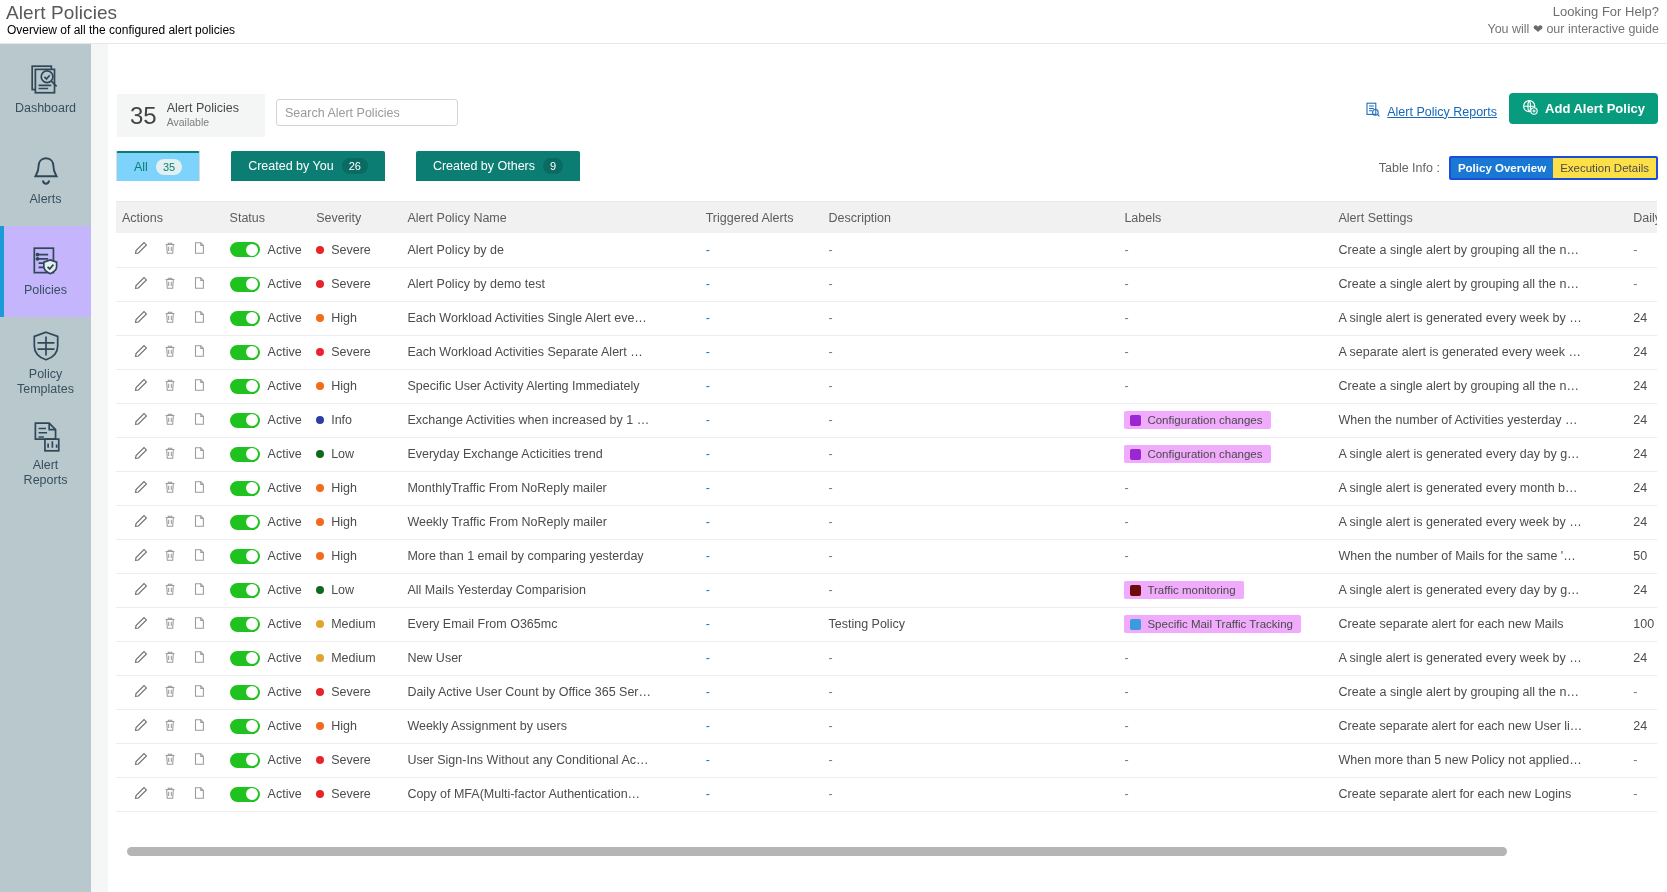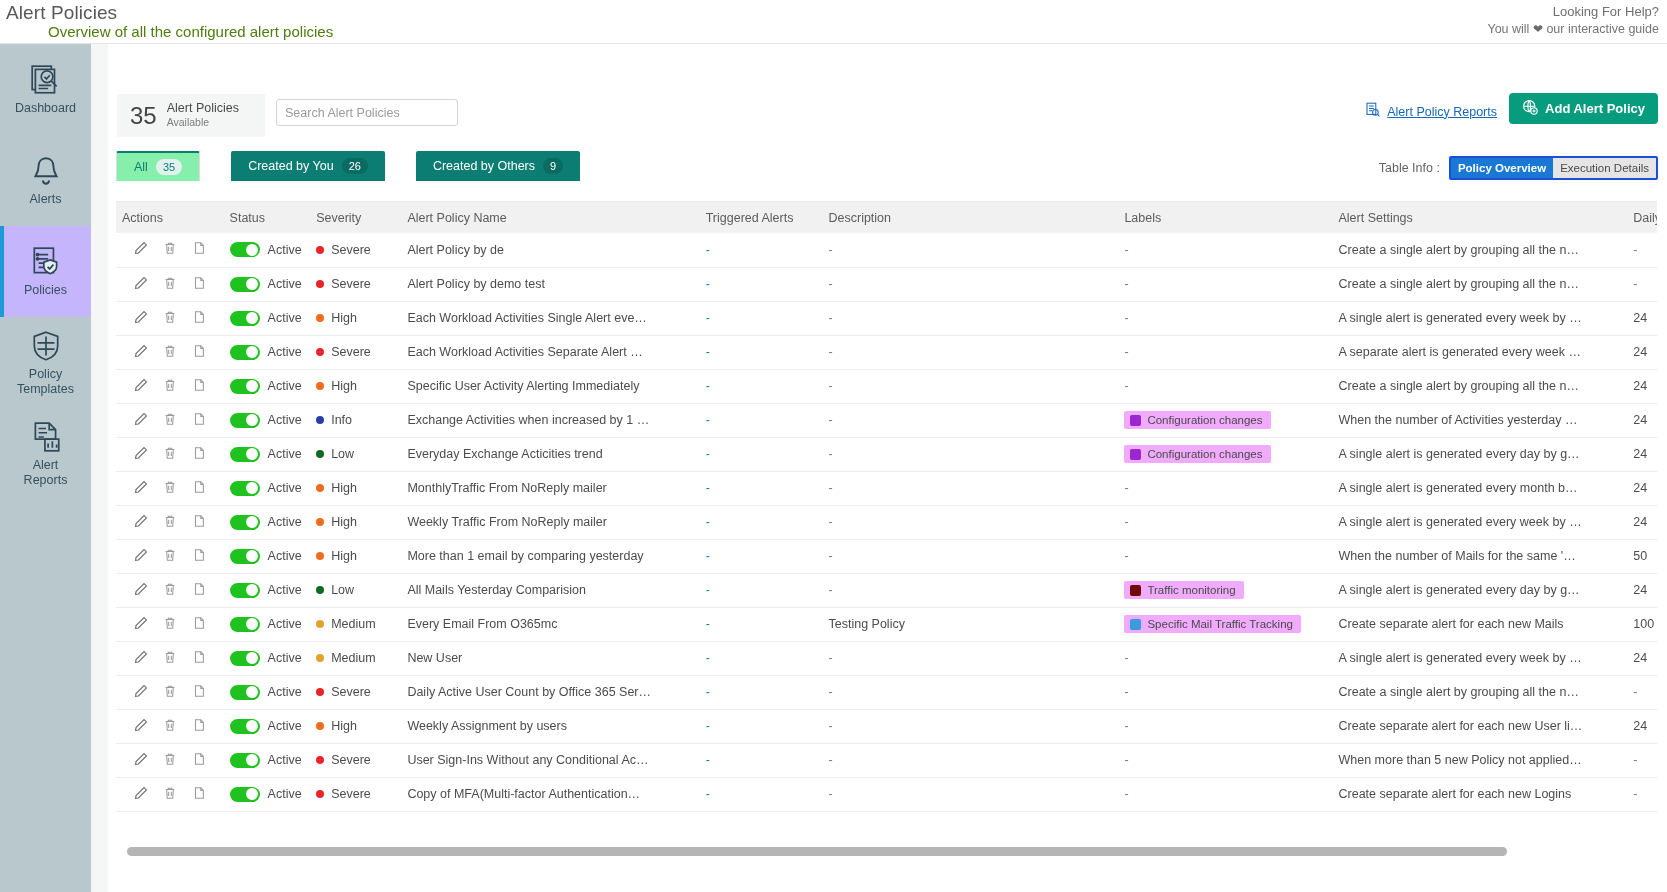--- a/index.html
+++ b/index.html
@@ -13,21 +13,21 @@
   .topbar {
     position: absolute; top: 0; left: 0; width: 1667px; height: 44px;
     background: #ffffff; border-bottom: 1px solid #e6e6e6;
   }
   .topbar-title {
     position: absolute; left: 6px; top: 2px;
     font-size: 19px; color: #585858; letter-spacing: .1px;
   }
   .topbar-sub {
     position: absolute; left: 7px; top: 23px;
-    font-size: 15px; color: #4d7c0f; margin-left: 41px;
+    font-size: 12px; color: #000000;
   }
   .help-block {
     position: absolute; right: 8px; top: 4px; text-align: right;
   }
   .help-title { font-size: 13px; color: #6f6f6f; }
   .help-sub { font-size: 12.5px; color: #757575; margin-top: 3px; }
   .heart { color: #6a6a6a; font-size: 12px; }
 
   
   .sidebar {
@@ -95,42 +95,42 @@
   .add-btn svg { width: 16px; height: 16px; }
 
   
   .tabs { position: absolute; left: 8px; top: 107px; display: flex; gap: 3px; }
   .tab {
     height: 30px; display: flex; align-items: center; gap: 8px;
     padding: 0 17px; font-size: 12.5px; cursor: pointer;
     border-radius: 2px 2px 0 0;
   }
   .tab.active {
-    background: #86efac; color: #0c7d73; border: 1px solid #dcdcdc;
+    background: #7dd3fc; color: #0c7d73; border: 1px solid #dcdcdc;
     border-top: 2px solid #0c7d73; border-bottom: none;
   }
   .tab.inactive { background: #0c7d73; color: #ffffff; margin-left: 28px; }
   .tab-badge {
     font-size: 11px; border-radius: 10px; padding: 1px 7px; line-height: 1.35;
   }
   .tab.active .tab-badge { background: #e2f1f0; color: #0c7d73; }
   .tab.inactive .tab-badge { background: #0a6b62; color: #ffffff; }
 
   
   .tableinfo {
     position: absolute; right: 9px; top: 112px;
     display: flex; align-items: center; gap: 9px;
   }
   .tableinfo-lbl { font-size: 12.5px; color: #636363; }
   .seg { display: flex; border: 2px solid #1d4ed8; border-radius: 2px; overflow: hidden; }
   .seg-btn {
     font-size: 11.5px; padding: 4px 7px; cursor: pointer; white-space: nowrap;
   }
   .seg-btn.on { background: #1878d4; color: #fff; font-weight: bold; }
-  .seg-btn.off { background: #e5e5e5; color: #4b4b4b; }
+  .seg-btn.off { background: #fde047; color: #4b4b4b; }
 
   
   .table-wrap {
     position: absolute; left: 8px; top: 157px; width: 1541px; height: 645px;
     overflow: hidden; border-top: 1px solid #e9e9e9;
   }
   table { border-collapse: collapse; width: 1640px; table-layout: fixed; }
   thead th {
     background: #f1f1f1; color: #5c5c5c; font-size: 12.5px; font-weight: normal;
     text-align: left; height: 31px; padding: 0 6px; white-space: nowrap;

